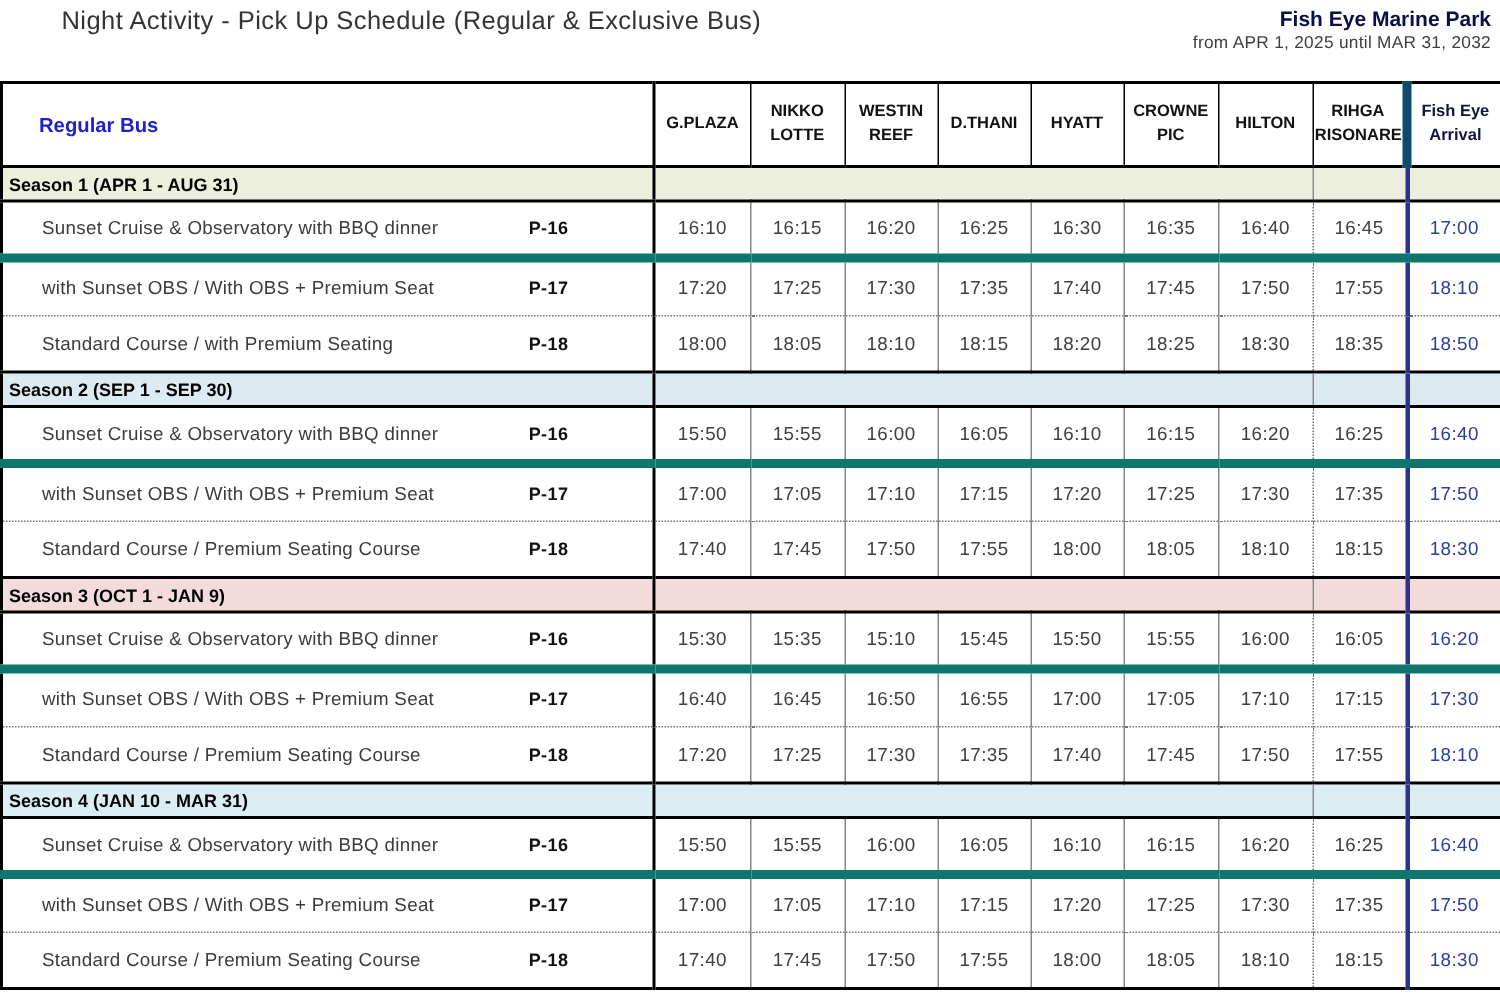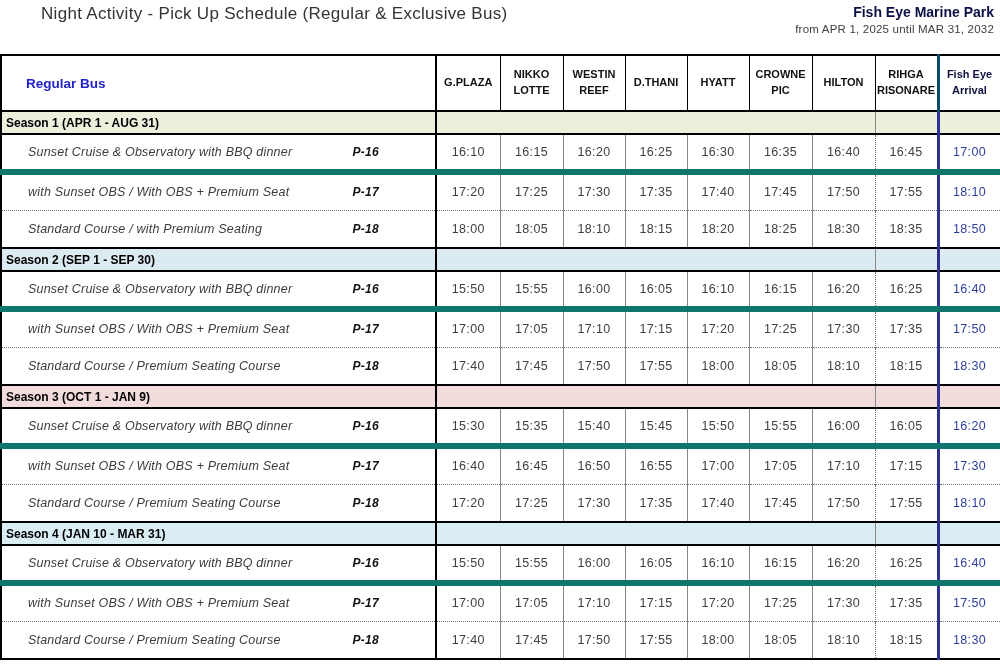--- a/index.html
+++ b/index.html
@@ -24,42 +24,42 @@
   .sched th, .sched td { overflow: hidden; }
 
   
   .sched thead tr { height: 56px; }
   .sched th.col-h {
     font-size: 11px; font-weight: bold; color: #111111; text-align: center;
     vertical-align: middle; line-height: 1.45; padding: 2px 1px;
     border-left: 1px solid #000; border-bottom: 2px solid #000; background: #fff;
   }
   .sched th.first-col { border-left: 2px solid #000; }
-  .sched th.arrival-h { border-left: 3px solid #0c4a6e; color: #12123f; }
+  .sched th.arrival-h { border-left: 6px solid #0c4a6e; color: #12123f; }
   .sched th.corner {
     text-align: left; vertical-align: middle; padding-left: 24px;
     font-size: 13.5px; font-weight: bold; color: #2121cc;
     border-bottom: 2px solid #000; background: #fff;
   }
 
   
   .sched tr.band { height: 23px; }
   .sched tr.band td { border-top: 2px solid #000; border-bottom: 2px solid #000; border-left: 1px solid #8a8a8a; margin-top: 36px; }
   .sched td.band-label {
     font-size: 12px; font-weight: bold; color: #000;
     padding-left: 4px; vertical-align: middle; border-left: none !important;
   }
   .sched tr.band td.band-sep { border-left: 2px solid #000; }
   .sched tr.band td.arrival-band { border-left: 3px solid #2e3192; }
 
   
   .sched tr.data { height: 38px; background: #fff; }
   .sched tr.data td { vertical-align: middle; }
   .sched td.label-cell { padding: 0 56px 0 26px; }
-  .sched .label-flex { display: flex; align-items: flex-start; width: 100%; font-style: italic; }
+  .sched .label-flex { display: flex; align-items: flex-start; width: 100%; }
   .sched .course-name { flex: 1; font-size: 12.5px; color: #3c3c3c; letter-spacing: 0.2px; white-space: nowrap; }
   .sched .course-code { font-size: 12px; font-weight: bold; color: #111; letter-spacing: 0.3px; }
   .sched td.time {
     font-size: 12.5px; color: #404040; text-align: center;
     border-left: 1px solid #858585; letter-spacing: 0.3px;
   }
   .sched td.time.first-col { border-left: 2px solid #000; }
   .sched td.time.dot-left { border-left: 1px dotted #6f6f6f; }
   .sched td.arrival-time { border-left: 3px solid #2e3192; color: #2e3f9e; }
   .sched tr.row2 td { border-top: 6px solid #0f766e; }
@@ -229,21 +229,21 @@
         </tr>
         <tr class="data row1">
           <td class="label-cell">
             <div class="label-flex">
               <span class="course-name">Sunset Cruise &amp; Observatory with BBQ dinner</span>
               <span class="course-code">P-16</span>
             </div>
           </td>
           <td class="time first-col">15:30</td>
           <td class="time">15:35</td>
-          <td class="time">15:40</td>
+          <td class="time">15:10</td>
           <td class="time">15:45</td>
           <td class="time">15:50</td>
           <td class="time">15:55</td>
           <td class="time">16:00</td>
           <td class="time dot-left">16:05</td>
           <td class="time arrival-time">16:20</td>
         </tr>
         <tr class="data row2">
           <td class="label-cell">
             <div class="label-flex">

